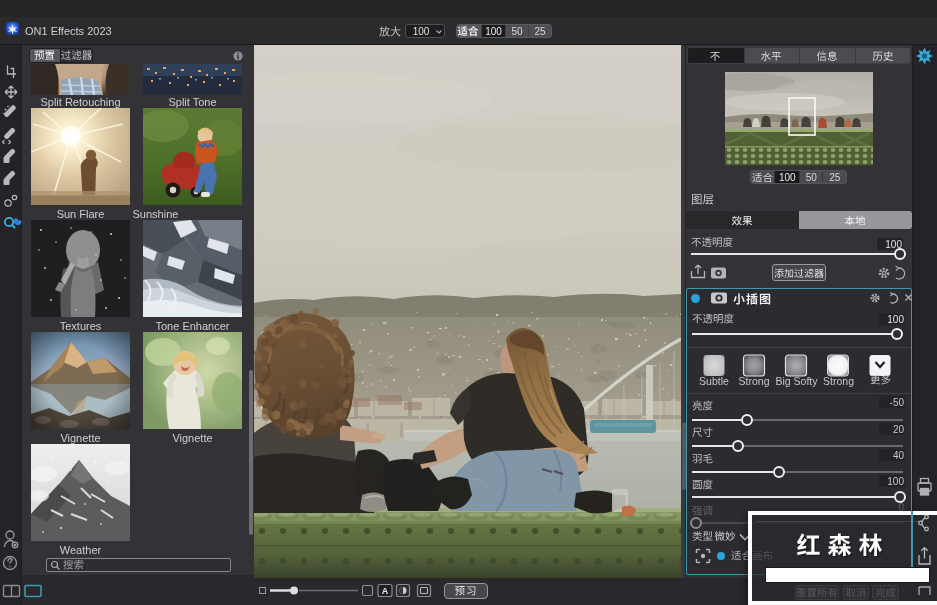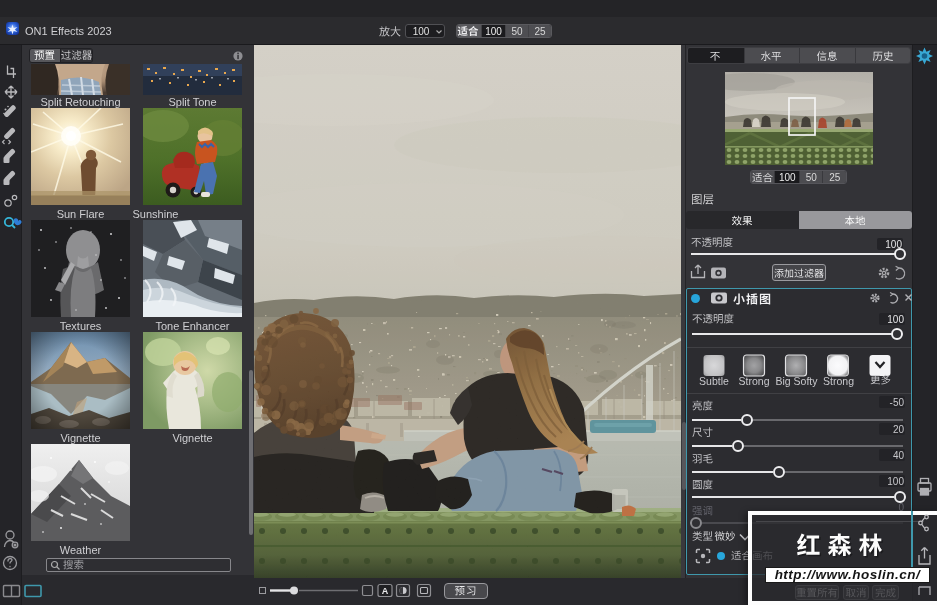--- a/index.html
+++ b/index.html
@@ -1258,21 +1258,20 @@
 <path transform="translate(731.0,559.5)" d="M2.6 -5.1V-0.9H1.8V-4.3H0.4V-5.1ZM0.7 -8.0 1.2 -8.4Q1.5 -8.2 1.8 -7.9Q2.1 -7.6 2.4 -7.3Q2.7 -7.0 2.8 -6.8L2.2 -6.3Q2.0 -6.5 1.8 -6.8Q1.5 -7.1 1.2 -7.4Q0.9 -7.8 0.7 -8.0ZM2.4 -1.2Q2.6 -1.2 2.9 -1.0Q3.1 -0.8 3.5 -0.6Q4.0 -0.3 4.7 -0.2Q5.4 -0.2 6.3 -0.2Q6.9 -0.2 7.6 -0.2Q8.3 -0.2 8.9 -0.2Q9.6 -0.3 10.1 -0.3Q10.1 -0.2 10.0 -0.1Q10.0 0.0 9.9 0.2Q9.9 0.3 9.9 0.4Q9.6 0.5 9.1 0.5Q8.7 0.5 8.2 0.5Q7.6 0.5 7.1 0.5Q6.6 0.5 6.3 0.5Q5.3 0.5 4.6 0.4Q3.9 0.3 3.4 0.0Q3.0 -0.2 2.8 -0.3Q2.5 -0.5 2.3 -0.5Q2.2 -0.5 1.9 -0.4Q1.7 -0.2 1.4 0.1Q1.2 0.3 0.9 0.7L0.4 0.0Q0.9 -0.5 1.4 -0.9Q1.9 -1.2 2.4 -1.2ZM9.0 -8.7 9.4 -8.1Q8.9 -7.9 8.2 -7.8Q7.5 -7.7 6.8 -7.6Q6.0 -7.5 5.3 -7.4Q4.6 -7.4 3.9 -7.3Q3.9 -7.5 3.8 -7.7Q3.7 -7.8 3.7 -8.0Q4.4 -8.0 5.1 -8.1Q5.8 -8.2 6.5 -8.3Q7.3 -8.4 7.9 -8.5Q8.5 -8.6 9.0 -8.7ZM6.3 -7.9H7.1V-3.8H6.3ZM3.2 -6.2H10.0V-5.5H3.2ZM4.8 -3.6V-1.8H8.5V-3.6ZM4.1 -4.2H9.3V-1.2H4.1Z M13.1 -5.4H18.4V-4.7H13.1ZM12.9 -0.5H18.5V0.2H12.9ZM12.6 -3.4H19.1V0.8H18.3V-2.7H13.4V0.8H12.6ZM15.9 -8.8 16.6 -8.5Q16.0 -7.6 15.2 -6.8Q14.4 -6.1 13.5 -5.4Q12.5 -4.8 11.5 -4.3Q11.4 -4.5 11.2 -4.7Q11.1 -4.9 10.9 -5.0Q11.9 -5.4 12.9 -6.0Q13.8 -6.6 14.6 -7.3Q15.4 -8.0 15.9 -8.8ZM16.1 -8.2Q17.0 -7.2 18.2 -6.4Q19.4 -5.7 20.7 -5.1Q20.5 -5.0 20.4 -4.8Q20.2 -4.6 20.1 -4.4Q19.2 -4.9 18.4 -5.4Q17.6 -5.9 16.9 -6.5Q16.1 -7.1 15.4 -7.9Z M22.0 -8.1H30.6V-7.4H22.0ZM25.9 -5.9H26.6V-1.8H25.9ZM24.4 -3.5V-2.2H28.1V-3.5ZM24.4 -5.6V-4.2H28.1V-5.6ZM23.7 -6.2H28.8V-1.5H23.7ZM29.8 -5.6H30.6V0.8H29.8ZM21.9 -5.5H22.7V-0.4H30.3V0.3H21.9Z M32.1 -7.2H41.4V-6.4H32.1ZM36.8 -5.9H37.6V0.8H36.8ZM33.8 -4.5H40.4V-3.8H34.6V-0.1H33.8ZM40.0 -4.5H40.8V-1.1Q40.8 -0.8 40.7 -0.6Q40.6 -0.5 40.4 -0.4Q40.1 -0.3 39.7 -0.3Q39.3 -0.2 38.6 -0.2Q38.6 -0.4 38.5 -0.6Q38.4 -0.8 38.3 -1.0Q38.7 -0.9 39.0 -0.9Q39.3 -0.9 39.5 -0.9Q39.7 -0.9 39.8 -0.9Q39.9 -1.0 40.0 -1.0Q40.0 -1.0 40.0 -1.1ZM35.7 -8.8 36.5 -8.6Q36.1 -7.4 35.5 -6.2Q35.0 -5.0 34.2 -4.0Q33.4 -3.0 32.3 -2.2Q32.2 -2.3 32.2 -2.4Q32.1 -2.6 32.0 -2.7Q31.9 -2.8 31.8 -2.9Q32.6 -3.4 33.2 -4.1Q33.8 -4.7 34.3 -5.5Q34.8 -6.3 35.1 -7.2Q35.5 -8.0 35.7 -8.8Z" fill="#b4b4b8"></path>
 <path transform="translate(454.5,594.5)" d="M0.6 -8.3H4.0V-7.6H0.6ZM0.4 -4.9H4.4V-4.2H0.4ZM2.1 -4.6H2.9V-0.1Q2.9 0.2 2.8 0.4Q2.7 0.6 2.5 0.7Q2.3 0.8 1.9 0.8Q1.6 0.8 1.0 0.8Q1.0 0.7 0.9 0.4Q0.8 0.2 0.8 0.1Q1.2 0.1 1.5 0.1Q1.8 0.1 1.9 0.1Q2.0 0.1 2.1 0.0Q2.1 -0.0 2.1 -0.1ZM3.8 -8.3H4.0L4.1 -8.4L4.6 -8.0Q4.3 -7.6 4.0 -7.2Q3.7 -6.8 3.4 -6.4Q3.0 -6.0 2.7 -5.8Q2.6 -5.9 2.5 -6.0Q2.3 -6.1 2.2 -6.2Q2.5 -6.5 2.8 -6.8Q3.1 -7.1 3.4 -7.5Q3.6 -7.9 3.8 -8.2ZM4.2 -4.9H4.3L4.4 -5.0L4.9 -4.8Q4.7 -4.2 4.5 -3.6Q4.2 -3.0 4.0 -2.5L3.4 -2.7Q3.5 -3.0 3.7 -3.3Q3.8 -3.7 4.0 -4.1Q4.1 -4.5 4.2 -4.8ZM0.9 -6.4 1.4 -6.9Q1.8 -6.6 2.2 -6.3Q2.7 -6.0 3.1 -5.7Q3.5 -5.4 3.8 -5.2L3.3 -4.6Q3.1 -4.9 2.7 -5.2Q2.2 -5.5 1.8 -5.8Q1.3 -6.1 0.9 -6.4ZM4.9 -8.4H10.1V-7.6H4.9ZM7.2 -8.0 8.0 -7.9Q7.9 -7.4 7.7 -7.0Q7.6 -6.5 7.4 -6.2L6.8 -6.3Q6.9 -6.7 7.0 -7.2Q7.1 -7.6 7.2 -8.0ZM7.0 -5.2H7.8V-3.1Q7.8 -2.6 7.7 -2.1Q7.6 -1.5 7.3 -1.0Q7.0 -0.5 6.4 -0.0Q5.8 0.4 4.8 0.8Q4.7 0.7 4.6 0.5Q4.4 0.3 4.3 0.2Q5.2 -0.1 5.8 -0.5Q6.3 -0.9 6.6 -1.3Q6.9 -1.8 7.0 -2.2Q7.0 -2.7 7.0 -3.1ZM7.6 -0.9 8.1 -1.4Q8.5 -1.2 8.8 -0.9Q9.2 -0.5 9.5 -0.2Q9.9 0.0 10.1 0.3L9.5 0.8Q9.3 0.6 9.0 0.3Q8.7 -0.0 8.3 -0.3Q7.9 -0.7 7.6 -0.9ZM5.2 -6.6H9.7V-1.6H8.9V-5.9H6.0V-1.6H5.2Z M12.7 -8.1H20.3V-7.3H12.7ZM13.9 -5.9 14.5 -6.4Q14.9 -6.1 15.5 -5.7Q16.0 -5.4 16.5 -5.0Q17.0 -4.6 17.3 -4.3L16.7 -3.7Q16.4 -4.0 15.9 -4.4Q15.5 -4.8 14.9 -5.2Q14.4 -5.6 13.9 -5.9ZM20.0 -8.1H20.8Q20.8 -8.1 20.8 -8.0Q20.8 -7.9 20.8 -7.8Q20.8 -7.7 20.8 -7.6Q20.8 -5.5 20.8 -4.1Q20.7 -2.7 20.7 -1.8Q20.6 -0.9 20.5 -0.5Q20.4 0.0 20.3 0.2Q20.1 0.5 19.9 0.6Q19.7 0.7 19.4 0.7Q19.1 0.8 18.6 0.8Q18.2 0.7 17.7 0.7Q17.7 0.5 17.6 0.3Q17.6 0.1 17.4 -0.0Q18.0 0.0 18.4 0.0Q18.9 0.0 19.1 0.0Q19.3 0.0 19.4 -0.0Q19.5 -0.1 19.5 -0.2Q19.7 -0.3 19.7 -0.8Q19.8 -1.3 19.9 -2.2Q19.9 -3.1 20.0 -4.5Q20.0 -5.9 20.0 -7.9ZM12.6 -1.4Q13.3 -1.6 14.4 -2.0Q15.4 -2.3 16.6 -2.7Q17.7 -3.1 18.9 -3.5L19.0 -2.8Q17.9 -2.4 16.8 -2.0Q15.7 -1.6 14.7 -1.2Q13.7 -0.9 12.9 -0.6Z" fill="#ececee"></path>
 <path transform="translate(796.0,596.5)" d="M0.5 -0.1H10.0V0.5H0.5ZM0.6 -7.0H9.9V-6.3H0.6ZM1.3 -1.7H9.3V-1.0H1.3ZM4.8 -8.0H5.6V0.2H4.8ZM8.5 -8.8 8.9 -8.1Q8.2 -8.0 7.3 -7.9Q6.4 -7.8 5.4 -7.8Q4.5 -7.7 3.5 -7.6Q2.5 -7.6 1.6 -7.6Q1.6 -7.7 1.5 -7.9Q1.5 -8.1 1.4 -8.2Q2.3 -8.2 3.3 -8.3Q4.3 -8.3 5.2 -8.4Q6.2 -8.5 7.0 -8.6Q7.8 -8.7 8.5 -8.8ZM2.4 -3.8V-3.0H8.1V-3.8ZM2.4 -5.1V-4.3H8.1V-5.1ZM1.7 -5.7H8.9V-2.4H1.7Z M17.3 -7.9V-6.9H19.1V-7.9ZM14.9 -7.9V-6.9H16.6V-7.9ZM12.5 -7.9V-6.9H14.2V-7.9ZM11.7 -8.4H19.9V-6.3H11.7ZM11.2 -5.7H20.2V-5.1H11.2ZM15.3 -6.5 16.1 -6.5Q16.0 -5.9 15.9 -5.3Q15.8 -4.7 15.6 -4.3H14.9Q15.0 -4.6 15.0 -5.0Q15.1 -5.3 15.2 -5.8Q15.2 -6.2 15.3 -6.5ZM11.1 -0.1H20.4V0.5H11.1ZM12.9 -3.4H18.6V-2.9H12.9ZM12.9 -2.3H18.6V-1.8H12.9ZM13.0 -1.2H18.6V-0.7H13.0ZM12.5 -4.5H19.0V0.3H18.2V-3.9H13.2V0.3H12.5Z M26.9 -5.3H31.1V-4.5H26.9ZM29.0 -4.8H29.8V0.8H29.0ZM22.0 -7.8H22.8V-4.1Q22.8 -3.5 22.8 -2.9Q22.7 -2.3 22.7 -1.6Q22.6 -0.9 22.4 -0.3Q22.2 0.3 21.9 0.9Q21.9 0.8 21.8 0.7Q21.6 0.6 21.5 0.5Q21.4 0.4 21.3 0.4Q21.6 -0.3 21.8 -1.1Q22.0 -1.8 22.0 -2.6Q22.0 -3.4 22.0 -4.1ZM30.3 -8.7 30.9 -8.0Q30.3 -7.8 29.7 -7.6Q29.0 -7.5 28.3 -7.3Q27.5 -7.2 26.9 -7.1Q26.8 -7.2 26.8 -7.4Q26.7 -7.6 26.6 -7.8Q27.3 -7.9 28.0 -8.0Q28.7 -8.1 29.3 -8.3Q29.9 -8.5 30.3 -8.7ZM22.5 -6.2H25.6V-3.1H22.5V-3.8H24.9V-5.5H22.5ZM25.6 -8.6 26.1 -7.9Q25.6 -7.7 25.0 -7.6Q24.3 -7.4 23.6 -7.3Q22.9 -7.2 22.3 -7.1Q22.2 -7.3 22.2 -7.5Q22.1 -7.6 22.0 -7.8Q22.7 -7.9 23.3 -8.0Q24.0 -8.1 24.6 -8.3Q25.2 -8.4 25.6 -8.6ZM26.6 -7.8H27.4V-4.3Q27.4 -3.7 27.4 -3.0Q27.3 -2.3 27.1 -1.6Q27.0 -0.9 26.7 -0.3Q26.4 0.3 25.9 0.9Q25.8 0.8 25.7 0.7Q25.6 0.6 25.4 0.5Q25.3 0.4 25.2 0.3Q25.7 -0.2 26.0 -0.7Q26.3 -1.3 26.4 -1.9Q26.5 -2.5 26.6 -3.1Q26.6 -3.7 26.6 -4.3Z M32.2 -7.5H41.4V-6.7H32.2ZM34.7 -3.7H39.7V-3.0H34.7ZM34.2 -5.5H39.5V-4.8H35.0V0.8H34.2ZM39.4 -5.5H40.1V-0.1Q40.1 0.2 40.0 0.4Q39.9 0.6 39.7 0.7Q39.4 0.8 39.0 0.8Q38.5 0.8 37.8 0.8Q37.8 0.7 37.7 0.4Q37.7 0.2 37.6 0.0Q37.9 0.1 38.3 0.1Q38.6 0.1 38.8 0.1Q39.0 0.1 39.1 0.1Q39.3 0.1 39.3 0.0Q39.4 -0.0 39.4 -0.2ZM35.6 -8.8 36.4 -8.6Q36.0 -7.5 35.5 -6.4Q35.0 -5.2 34.2 -4.3Q33.4 -3.3 32.4 -2.6Q32.4 -2.7 32.3 -2.8Q32.2 -2.9 32.1 -3.0Q32.0 -3.1 31.9 -3.2Q32.6 -3.7 33.2 -4.3Q33.8 -5.0 34.3 -5.7Q34.7 -6.4 35.1 -7.2Q35.4 -8.0 35.6 -8.8ZM34.7 -1.9H39.7V-1.2H34.7Z" fill="#d2d2d5"></path>
 <path transform="translate(845.5,596.5)" d="M5.3 -7.6H9.2V-6.9H5.3ZM9.0 -7.6H9.1L9.3 -7.7L9.8 -7.5Q9.5 -5.4 8.9 -3.8Q8.3 -2.2 7.5 -1.0Q6.6 0.1 5.5 0.8Q5.5 0.7 5.3 0.5Q5.2 0.3 5.0 0.2Q6.0 -0.4 6.8 -1.5Q7.6 -2.6 8.2 -4.1Q8.8 -5.6 9.0 -7.5ZM6.5 -7.1Q6.7 -5.5 7.2 -4.0Q7.7 -2.6 8.4 -1.6Q9.1 -0.5 10.2 0.1Q10.1 0.2 10.0 0.3Q9.9 0.4 9.8 0.5Q9.7 0.7 9.6 0.8Q8.5 0.1 7.8 -1.1Q7.0 -2.2 6.6 -3.7Q6.1 -5.2 5.8 -7.0ZM0.5 -8.3H5.3V-7.6H0.5ZM1.6 -6.1H4.2V-5.5H1.6ZM1.6 -3.9H4.3V-3.2H1.6ZM1.2 -7.9H2.0V-1.2L1.2 -1.1ZM0.4 -1.4Q1.0 -1.5 1.8 -1.6Q2.7 -1.7 3.6 -1.9Q4.5 -2.0 5.4 -2.1L5.4 -1.5Q4.6 -1.3 3.7 -1.2Q2.8 -1.0 2.0 -0.9Q1.2 -0.7 0.6 -0.6ZM3.7 -7.9H4.5V0.8H3.7Z M15.0 -4.0H19.5V-3.3H15.0ZM15.0 -2.1H19.5V-1.5H15.0ZM19.6 -8.5 20.3 -8.2Q20.0 -7.7 19.7 -7.2Q19.4 -6.6 19.1 -6.2L18.5 -6.5Q18.6 -6.8 18.8 -7.1Q19.1 -7.5 19.2 -7.9Q19.4 -8.2 19.6 -8.5ZM14.2 -8.2 14.9 -8.5Q15.1 -8.2 15.3 -7.8Q15.5 -7.5 15.7 -7.1Q15.9 -6.8 16.0 -6.5L15.2 -6.2Q15.2 -6.5 15.0 -6.8Q14.8 -7.2 14.6 -7.5Q14.4 -7.9 14.2 -8.2ZM14.5 -5.8H19.5V-5.1H15.3V0.8H14.5ZM19.1 -5.8H19.9V-0.1Q19.9 0.2 19.8 0.4Q19.7 0.6 19.5 0.7Q19.3 0.7 18.9 0.8Q18.5 0.8 17.9 0.8Q17.8 0.6 17.8 0.4Q17.7 0.2 17.6 0.0Q18.0 0.0 18.4 0.0Q18.8 0.1 18.9 0.0Q19.1 0.0 19.1 -0.2ZM16.8 -8.8H17.6V-5.4H16.8ZM11.4 -8.2 11.9 -8.7Q12.2 -8.6 12.5 -8.3Q12.9 -8.1 13.2 -7.9Q13.5 -7.7 13.7 -7.5L13.2 -6.9Q13.0 -7.1 12.7 -7.3Q12.4 -7.5 12.1 -7.8Q11.7 -8.0 11.4 -8.2ZM10.9 -5.4 11.4 -5.9Q11.7 -5.8 12.0 -5.6Q12.4 -5.3 12.7 -5.1Q13.0 -4.9 13.2 -4.7L12.8 -4.1Q12.6 -4.3 12.3 -4.5Q11.9 -4.7 11.6 -5.0Q11.2 -5.2 10.9 -5.4ZM11.2 0.2Q11.5 -0.2 11.8 -0.8Q12.1 -1.3 12.4 -2.0Q12.7 -2.6 13.0 -3.2L13.6 -2.7Q13.4 -2.1 13.1 -1.5Q12.8 -0.9 12.5 -0.4Q12.2 0.2 11.9 0.7Z" fill="#d2d2d5"></path>
 <path transform="translate(875.0,596.5)" d="M2.4 -5.7H8.1V-5.0H2.4ZM0.6 -3.8H9.9V-3.0H0.6ZM3.4 -3.3H4.2Q4.2 -2.4 4.0 -1.7Q3.9 -1.1 3.5 -0.6Q3.2 -0.1 2.5 0.3Q1.9 0.6 0.9 0.9Q0.9 0.7 0.8 0.6Q0.7 0.5 0.6 0.4Q0.5 0.3 0.5 0.2Q1.4 0.0 2.0 -0.3Q2.5 -0.6 2.8 -1.0Q3.1 -1.4 3.3 -2.0Q3.4 -2.5 3.4 -3.3ZM6.1 -3.3H6.9V-0.4Q6.9 -0.2 6.9 -0.1Q7.0 -0.1 7.4 -0.1Q7.4 -0.1 7.6 -0.1Q7.8 -0.1 8.1 -0.1Q8.3 -0.1 8.5 -0.1Q8.7 -0.1 8.8 -0.1Q9.0 -0.1 9.1 -0.2Q9.2 -0.2 9.3 -0.5Q9.3 -0.8 9.3 -1.5Q9.4 -1.4 9.5 -1.3Q9.7 -1.3 9.8 -1.2Q9.9 -1.2 10.1 -1.1Q10.0 -0.4 9.9 -0.0Q9.8 0.4 9.5 0.5Q9.3 0.7 8.9 0.7Q8.8 0.7 8.6 0.7Q8.4 0.7 8.1 0.7Q7.8 0.7 7.6 0.7Q7.4 0.7 7.3 0.7Q6.8 0.7 6.5 0.6Q6.3 0.5 6.2 0.2Q6.1 0.0 6.1 -0.4ZM0.9 -7.6H9.6V-5.3H8.8V-6.9H1.6V-5.3H0.9ZM4.4 -8.7 5.2 -8.9Q5.4 -8.6 5.6 -8.2Q5.8 -7.7 5.9 -7.4L5.1 -7.2Q5.0 -7.5 4.8 -7.9Q4.6 -8.3 4.4 -8.7Z M12.3 -4.9H14.9V-4.2H12.3ZM14.6 -4.9H15.4Q15.4 -4.9 15.4 -4.8Q15.4 -4.8 15.4 -4.7Q15.4 -4.6 15.4 -4.5Q15.3 -3.4 15.3 -2.6Q15.3 -1.9 15.2 -1.5Q15.1 -1.1 15.0 -1.0Q14.9 -0.9 14.8 -0.8Q14.6 -0.7 14.4 -0.7Q14.2 -0.7 13.8 -0.7Q13.5 -0.7 13.1 -0.7Q13.1 -0.9 13.1 -1.1Q13.0 -1.3 12.9 -1.4Q13.3 -1.4 13.6 -1.4Q13.9 -1.4 14.0 -1.4Q14.1 -1.4 14.2 -1.4Q14.3 -1.4 14.4 -1.5Q14.4 -1.6 14.5 -1.9Q14.5 -2.3 14.5 -2.9Q14.6 -3.6 14.6 -4.8ZM17.5 -8.3 18.0 -8.8Q18.4 -8.6 18.7 -8.4Q19.1 -8.2 19.4 -8.0Q19.7 -7.8 19.9 -7.6L19.4 -7.0Q19.2 -7.2 18.9 -7.4Q18.6 -7.7 18.2 -7.9Q17.9 -8.1 17.5 -8.3ZM19.1 -5.4 19.8 -5.2Q19.2 -3.2 18.0 -1.7Q16.8 -0.2 15.2 0.8Q15.2 0.7 15.1 0.6Q15.0 0.5 14.9 0.3Q14.7 0.2 14.7 0.1Q16.3 -0.7 17.4 -2.1Q18.5 -3.5 19.1 -5.4ZM12.4 -7.0H20.5V-6.3H12.4ZM11.8 -7.0H12.7V-4.1Q12.7 -3.5 12.6 -2.9Q12.6 -2.2 12.5 -1.5Q12.4 -0.9 12.1 -0.2Q11.9 0.4 11.5 0.9Q11.5 0.8 11.4 0.7Q11.2 0.6 11.1 0.5Q11.0 0.4 10.9 0.4Q11.3 -0.3 11.5 -1.0Q11.7 -1.8 11.8 -2.6Q11.8 -3.4 11.8 -4.1ZM16.2 -8.8H17.0Q17.0 -7.4 17.1 -6.0Q17.2 -4.7 17.5 -3.6Q17.7 -2.5 18.0 -1.7Q18.3 -0.9 18.6 -0.5Q19.0 -0.0 19.4 -0.0Q19.6 -0.0 19.7 -0.5Q19.8 -0.9 19.9 -2.0Q20.0 -1.9 20.2 -1.7Q20.4 -1.6 20.6 -1.6Q20.5 -0.7 20.4 -0.1Q20.2 0.4 20.0 0.6Q19.7 0.8 19.3 0.8Q18.8 0.8 18.4 0.4Q17.9 0.1 17.6 -0.6Q17.2 -1.2 17.0 -2.1Q16.7 -3.0 16.6 -4.1Q16.4 -5.2 16.3 -6.4Q16.2 -7.6 16.2 -8.8Z" fill="#d2d2d5"></path>
 </svg>
 <div class="abs" style="left:748px;top:511px;width:189px;height:94px;border-left:4.5px solid #fdfdfd;border-top:4.5px solid #fdfdfd;border-bottom:4.5px solid #fdfdfd;background:rgba(42,42,46,0.74);box-shadow:-2px 2px 7px rgba(0,0,0,0.45)">
 <div class="abs" style="left:4px;top:6px;width:168px;height:1px;background:#47474b"></div>
 </div>
 <div class="abs" style="left:765px;top:567px;width:165px;height:16px;background:#ffffff;border:1px solid #1a1a1a"></div>
-<div class="abs" style="left:765px;top:567px;width:165px;height:16px;text-align:center;font-size:13.5px;line-height:16px;font-weight:bold;font-style:italic;color:#141414;letter-spacing:0.5px">http://www.hoslin.cn/</div>
 <div class="abs" style="left:911.4px;top:511px;width:1.4px;height:56px;background:#3f98ac"></div>
 <svg class="abs" style="left:912px;top:505px" width="25" height="100" viewBox="0 0 25 100">
 <g stroke="#b8b8bc" stroke-width="1.3" fill="none">
 <circle cx="14.5" cy="12" r="1.8"></circle>
         <circle cx="8.5" cy="18" r="1.8"></circle>
         <circle cx="14.5" cy="24" r="1.8"></circle>
 <path d="M12.8 12.6 L9.7 16.7 M9.7 19.3 L12.8 23.4"></path>
 <path d="M7 50 v9 h11 v-9 M12.5 42.5 v11 M12.5 42.5 l-3.2 3.2 M12.5 42.5 l3.2 3.2"></path>
 <path d="M7 82 h11 v8 M7 82 v8" opacity="0.9"></path>
 </g>

